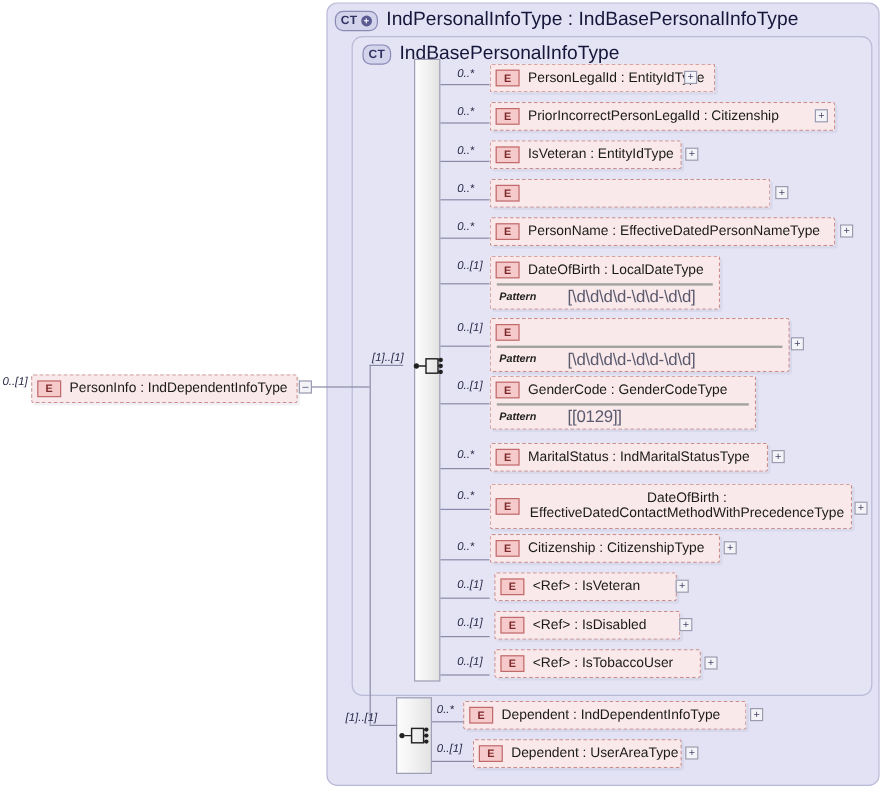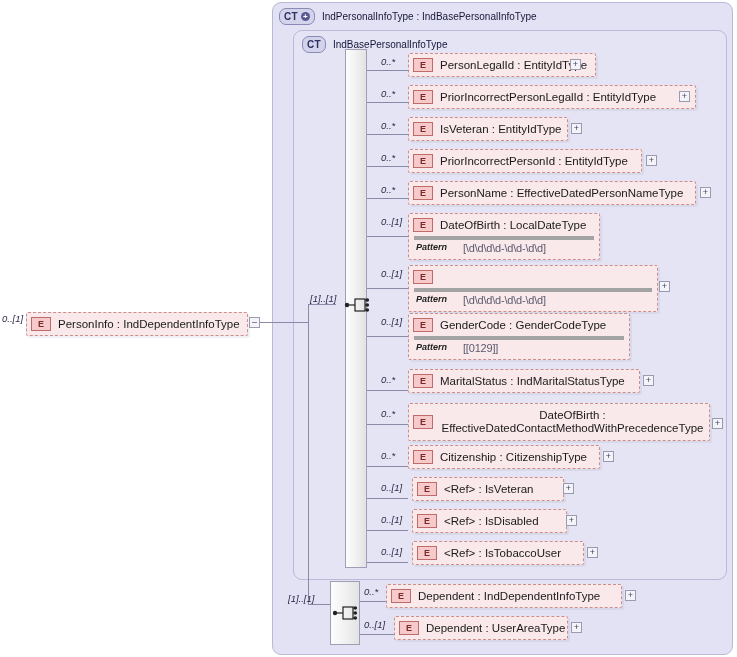--- a/index.html
+++ b/index.html
@@ -73,21 +73,21 @@
     margin-left: 3px;
     border-radius: 50%;
     background: #5a5a93;
     color: #ffffff;
     font-size: 8px;
     line-height: 9px;
     text-align: center;
     font-weight: bold;
   }
   .ct-title {
-    font-size: 10px;
+    font-size: 16px;
     color: #16163a;
     font-family: "Liberation Sans", sans-serif;
   }
 
   
   .node {
     position: absolute;
     box-sizing: border-box;
     border: 1px dashed #c98e8e;
     background: #fae9ea;
@@ -126,35 +126,36 @@
     white-space: normal;
     line-height: 13px;
     text-align: center;
     width: 270px;
   }
   .node.wrapbox .node-main { height: 36px; align-items: center; }
 
   
   .pattern-row {
     display: flex;
-    gap: 16px;
-    border-top: 4px solid #a3a3a3;
+    align-items: center;
+    gap: 26px;
+    border-top: 2px solid #a3a3a3;
     margin: 0 5px;
     padding: 2px 0 3px 2px;
     height: 14px;
   }
   .pattern-key {
     font-size: 9px;
     font-style: italic;
     font-weight: bold;
     color: #222;
     font-family: "Liberation Sans", sans-serif;
   }
   .pattern-val {
-    font-size: 11px;
+    font-size: 14px;
     color: #5a5a6e;
     font-family: "Liberation Sans", sans-serif;
     letter-spacing: -0.2px;
   }
 
   
   .expander {
     position: absolute;
     width: 11px;
     height: 11px;
@@ -276,41 +277,40 @@
     <span class="node-label">PersonLegalId : EntityIdType</span>
   </div>
 </div>
 <div class="expander" style="left:570px; top:59px;">+</div>
 
 <div class="line-h" style="left:367px; top:102px; width:41px;"></div>
 <div class="occ" style="left:381px; top:88px;">0..*</div>
 <div class="node" style="left:408px; top:85px; width:288px;">
   <div class="node-main">
     <span class="e-icon">E</span>
-    <span class="node-label">PriorIncorrectPersonLegalId : EntityIdType</span>
+    <span class="node-label">PriorIncorrectPersonLegalId : Citizenship</span>
   </div>
 </div>
 <div class="expander" style="left:679px; top:91px;">+</div>
 
 <div class="line-h" style="left:367px; top:134px; width:41px;"></div>
 <div class="occ" style="left:381px; top:120px;">0..*</div>
 <div class="node" style="left:408px; top:117px; width:160px;">
   <div class="node-main">
     <span class="e-icon">E</span>
     <span class="node-label">IsVeteran : EntityIdType</span>
   </div>
 </div>
 <div class="expander" style="left:571px; top:123px;">+</div>
 
 <div class="line-h" style="left:367px; top:166px; width:41px;"></div>
 <div class="occ" style="left:381px; top:152px;">0..*</div>
 <div class="node" style="left:408px; top:149px; width:234px;">
   <div class="node-main">
     <span class="e-icon">E</span>
-    <span class="node-label">PriorIncorrectPersonId : EntityIdType</span>
   </div>
 </div>
 <div class="expander" style="left:646px; top:155px;">+</div>
 
 <div class="line-h" style="left:367px; top:198px; width:41px;"></div>
 <div class="occ" style="left:381px; top:184px;">0..*</div>
 <div class="node" style="left:408px; top:181px; width:288px;">
   <div class="node-main">
     <span class="e-icon">E</span>
     <span class="node-label">PersonName : EffectiveDatedPersonNameType</span>

